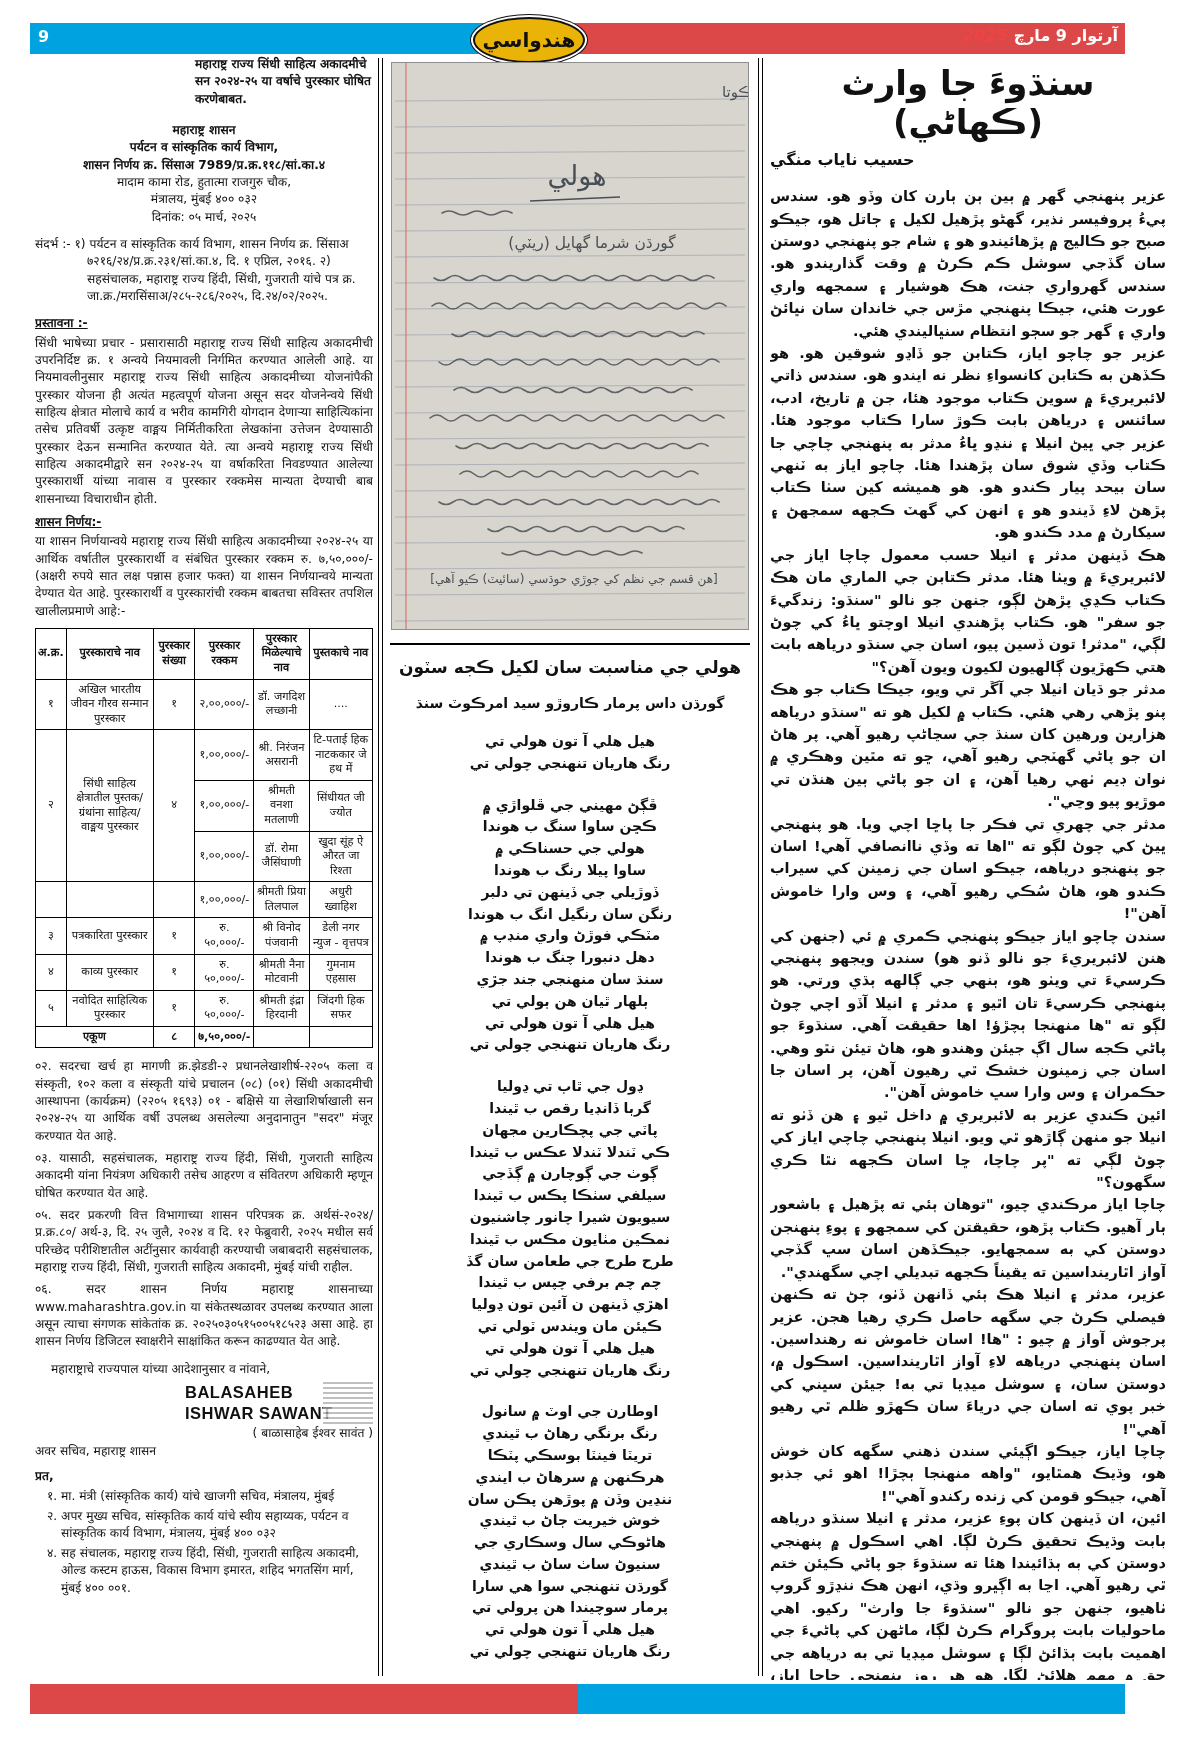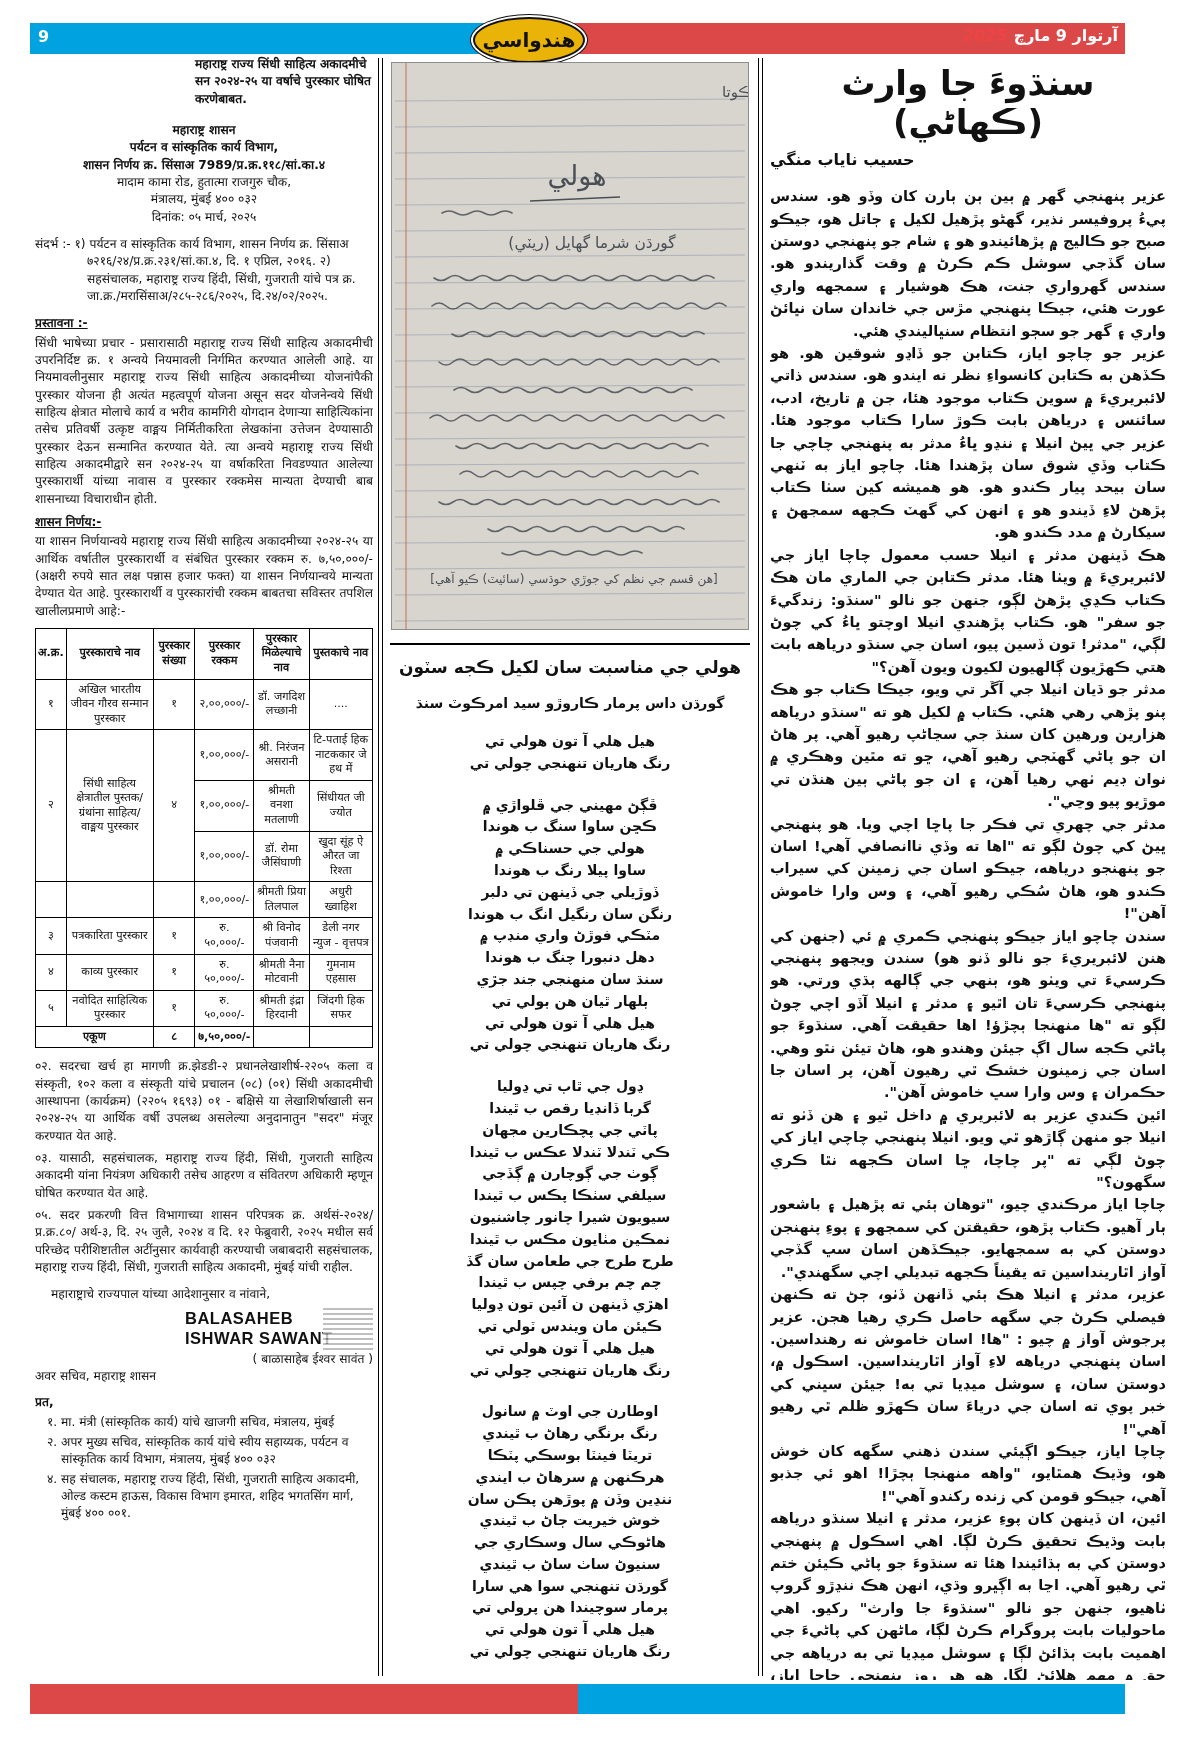--- a/index.html
+++ b/index.html
@@ -171,20 +171,21 @@
             <td></td>
             <td></td>
           </tr>
         </tbody>
     </table>
 
     <div class="l-list">
         <div class="item">०२.  सदरचा खर्च हा मागणी क्र.झेडडी-२ प्रधानलेखाशीर्ष-२२०५ कला व संस्कृती, १०२ कला व संस्कृती यांचे प्रचालन (०८) (०१) सिंधी अकादमीची आस्थापना (कार्यक्रम) (२२०५ १६९३) ०१ - बक्षिसे या लेखाशिर्षाखाली सन २०२४-२५ या आर्थिक वर्षी उपलब्ध असलेल्या अनुदानातुन "सदर" मंजूर करण्यात येत आहे.</div>
         <div class="item">०३.  यासाठी, सहसंचालक, महाराष्ट्र राज्य हिंदी, सिंधी, गुजराती साहित्य अकादमी यांना नियंत्रण अधिकारी तसेच आहरण व संवितरण अधिकारी म्हणून घोषित करण्यात येत आहे.</div>
         <div class="item">०५.  सदर प्रकरणी वित्त विभागाच्या शासन परिपत्रक क्र. अर्थसं-२०२४/ प्र.क्र.८०/ अर्थ-३, दि. २५ जुलै, २०२४ व दि. १२ फेब्रुवारी, २०२५ मधील सर्व परिच्छेद परीशिष्टातील अटींनुसार कार्यवाही करण्याची जबाबदारी सहसंचालक, महाराष्ट्र राज्य हिंदी, सिंधी, गुजराती साहित्य अकादमी, मुंबई यांची राहील.</div>
+        <div class="item">०६.  सदर शासन निर्णय महाराष्ट्र शासनाच्या www.maharashtra.gov.in या संकेतस्थळावर उपलब्ध करण्यात आला असून त्याचा संगणक सांकेतांक क्र. २०२५०३०५१५००५१८५२३ असा आहे. हा शासन निर्णय डिजिटल स्वाक्षरीने साक्षांकित करून काढण्यात येत आहे.</div>
       </div>
 
     <div class="l-order">महाराष्ट्राचे राज्यपाल यांच्या आदेशानुसार व नांवाने,</div>
     <div class="sigwrap">
       <div class="signame">BALASAHEB</div>
       <div class="signame">ISHWAR SAWANT</div>
       <div class="sigmeta"></div>
     </div>
     <div class="sig-mr">( बाळासाहेब ईश्वर सावंत )</div>
     <div class="sig-des">अवर सचिव, महाराष्ट्र शासन</div>

